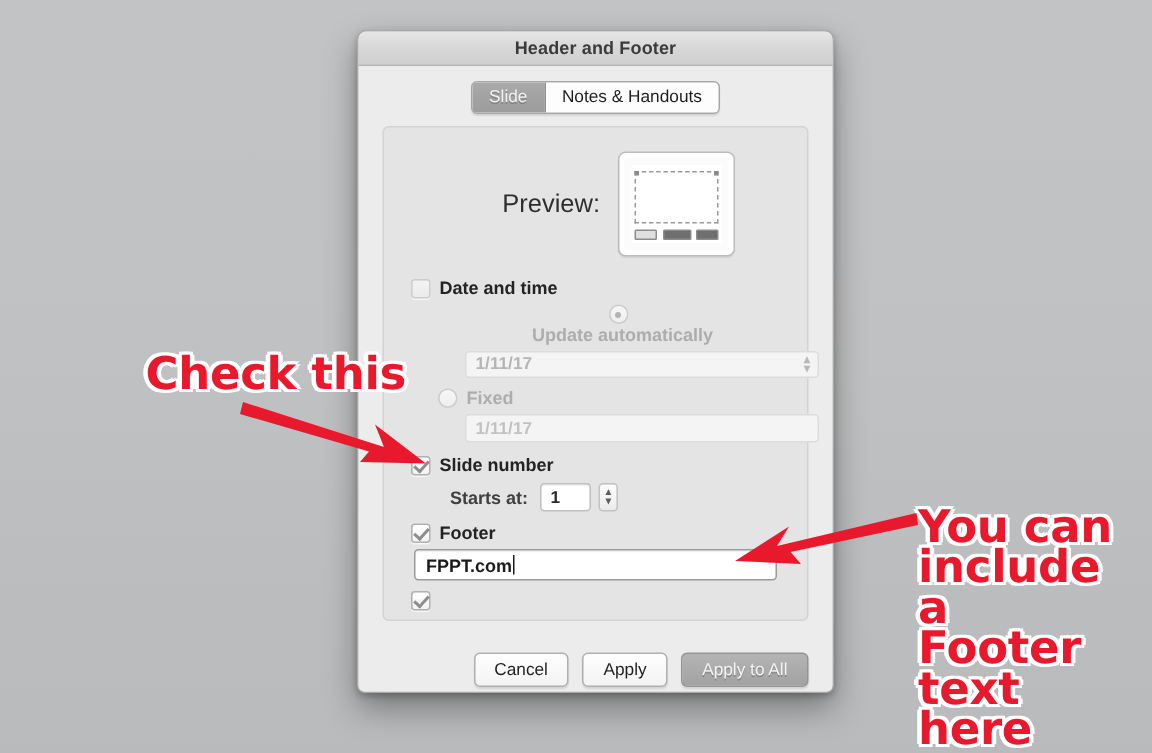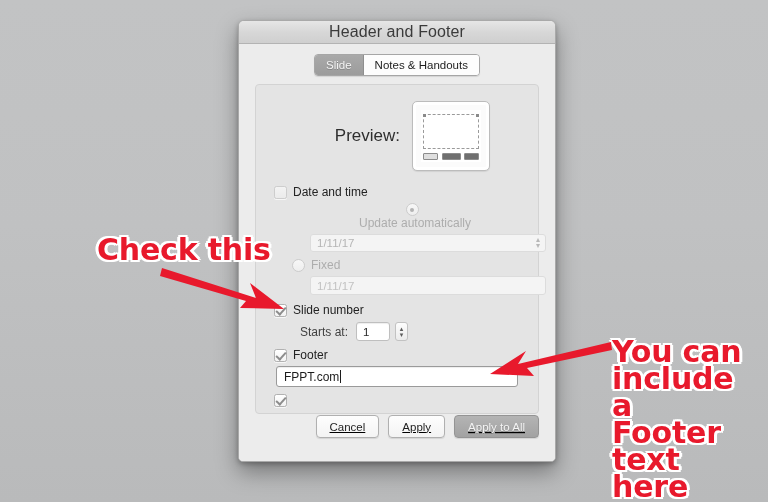--- a/index.html
+++ b/index.html
@@ -41,23 +41,23 @@
   .titlebar {
     height: 22px;
     background: linear-gradient(180deg, #e6e6e6 0%, #d7d7d7 52%, #cfcfcf 100%);
     border-bottom: 1px solid #b3b3b3;
     display: flex;
     align-items: center;
     justify-content: center;
     position: relative;
   }
   .titlebar-text {
-    font-size: 16px;
+    font-size: 12px;
     color: #3b3b3b;
-    font-weight: 400;
+    font-weight: 700;
     letter-spacing: 0.1px;
   }
 
   .dialog-body {
     background: #ececec;
     height: calc(100% - 22px);
     position: relative;
   }
 
   
@@ -166,20 +166,21 @@
     box-sizing: border-box;
     border-radius: 1px;
   }
   .pbar.light { width: 15px; background: #dfdfdf; }
   .pbar.dark  { width: 19px; background: #6f6f6f; }
   .pbar.dark2 { width: 15px; background: #6f6f6f; }
 
   
   .form {
     padding: 14px 0 0 18px;
+    font-weight: bold;
   }
   .row {
     display: flex;
     align-items: center;
     margin-bottom: 4px;
   }
   .row.indent { padding-left: 18px; flex-direction: column; }
   .row.indent2 { padding-left: 18px; }
 
   .cb {
@@ -332,24 +333,23 @@
     height: 13px;
     background: #1c1c1c;
     margin-left: 1px;
     vertical-align: -2px;
   }
 
   
   .buttons {
     position: absolute;
     right: 16px;
-    bottom: 24px;
+    bottom: 4px;
     display: flex;
     gap: 9px;
-    text-decoration: underline;
   }
   .btn {
     font-size: 11.5px;
     height: 21px;
     padding: 0 13px;
     border-radius: 4px;
     border: 1px solid #b0b0b0;
     background: linear-gradient(180deg,#fefefe 0%,#f3f3f3 100%);
     color: #1f1f1f;
     display: flex;

